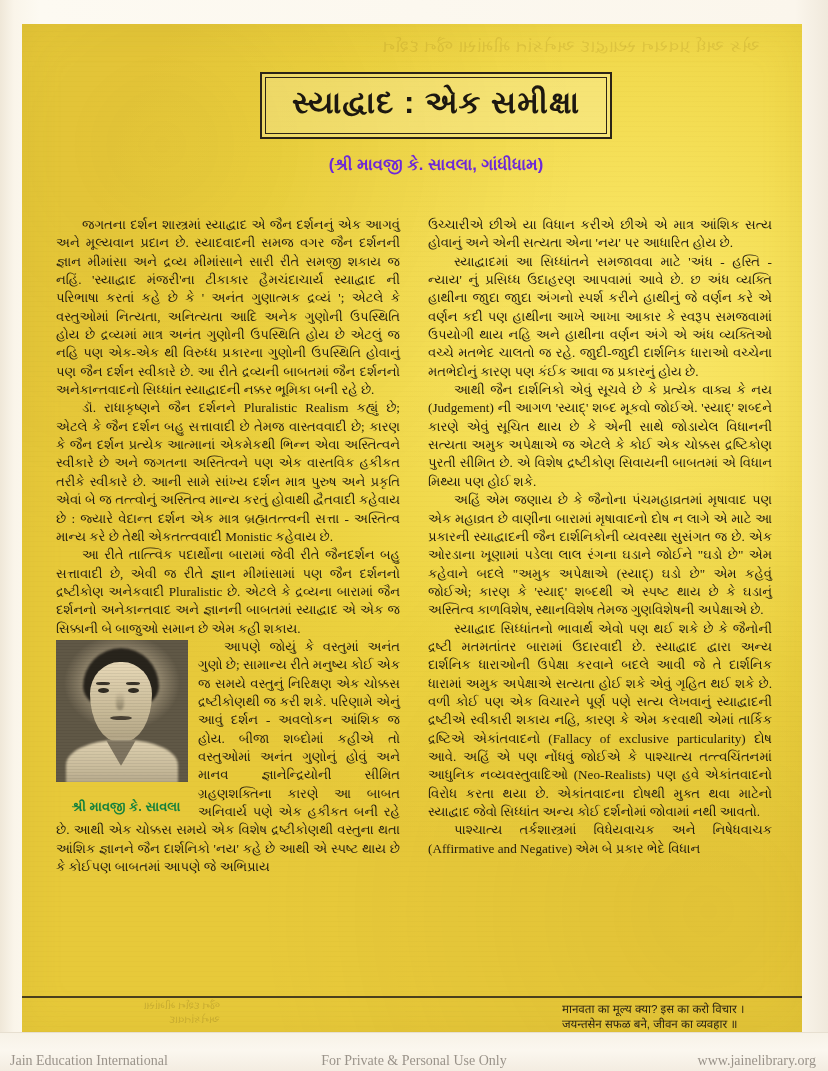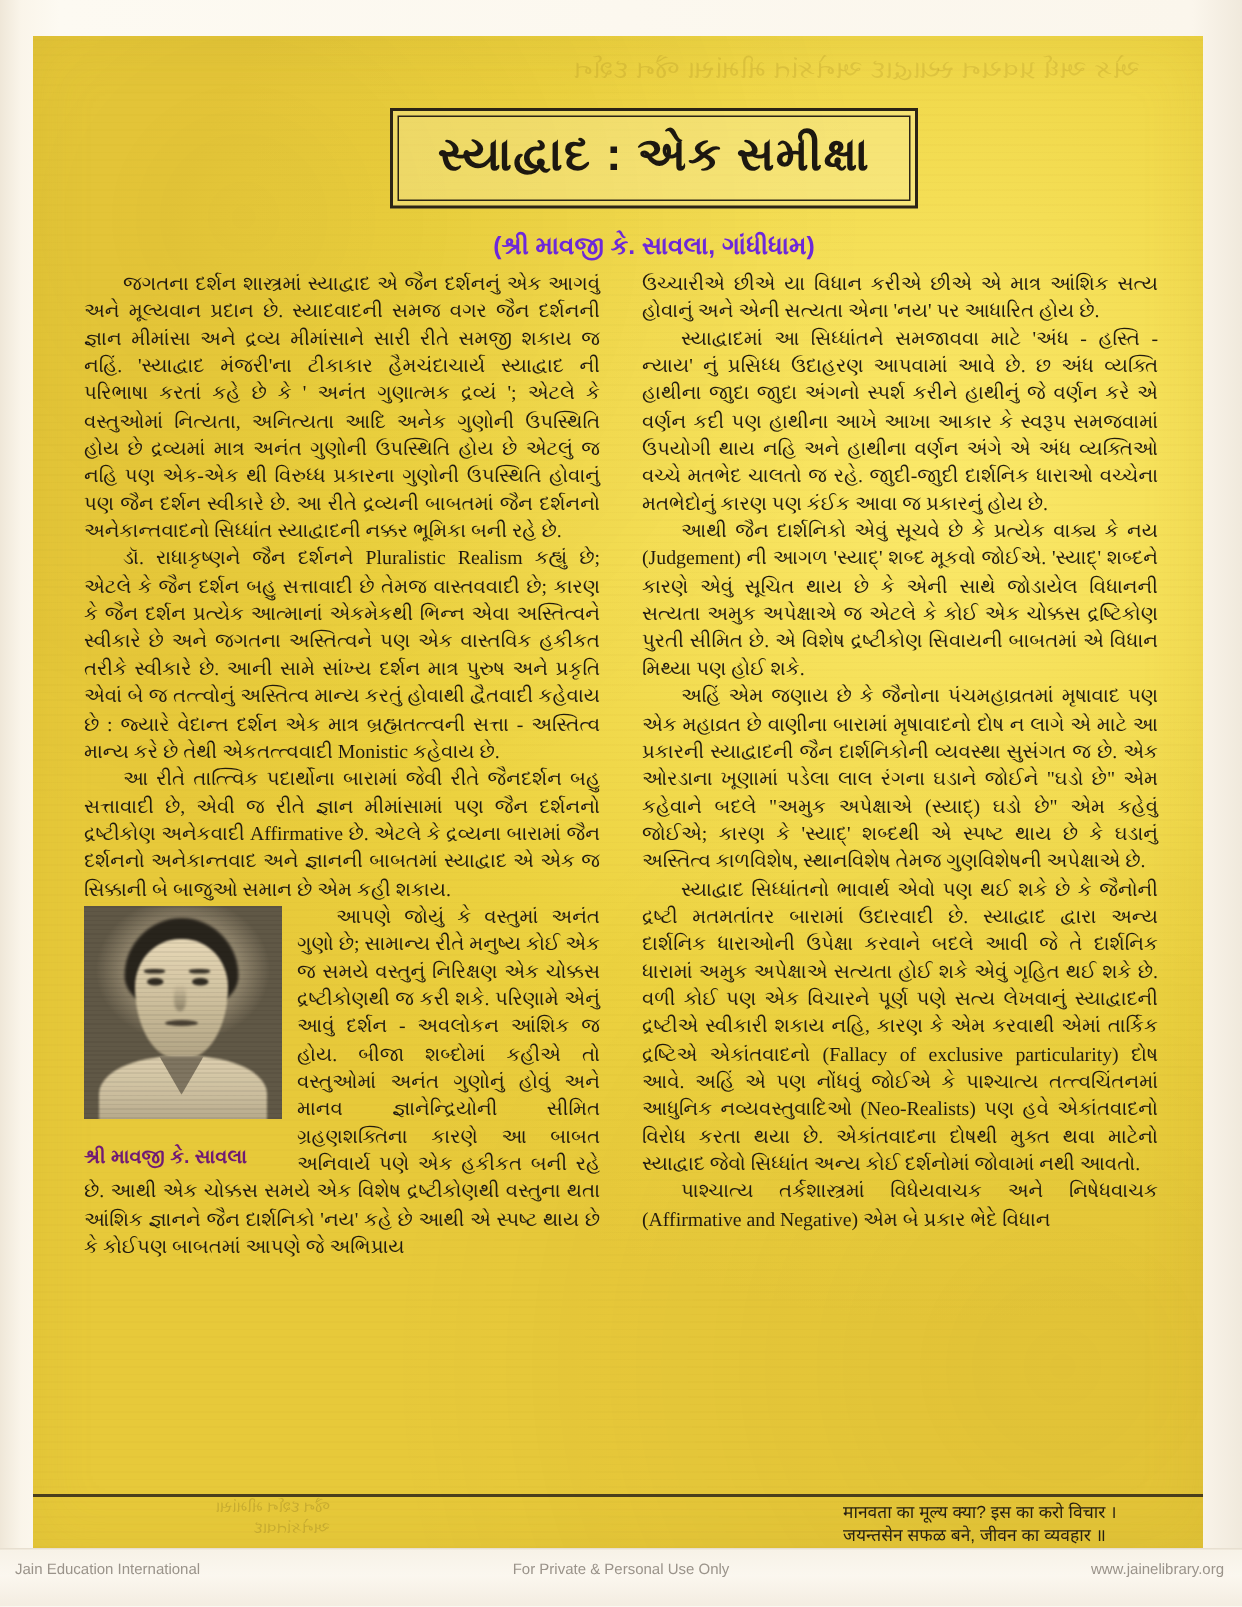--- a/index.html
+++ b/index.html
@@ -111,20 +111,21 @@
     position: relative;
   }
   .col-text {
     font-family: "Liberation Serif", "DejaVu Serif", serif;
     font-size: 13.2px;
     line-height: 18.35px;
     color: #221b0f;
     text-align: justify;
     text-justify: inter-word;
     hyphens: none;
+    margin-top: 36px;
   }
   .col-text p {
     margin: 0;
     text-indent: 26px;
   }
   .col-text p.noindent { text-indent: 0; }
   .subhead { font-weight: bold; text-indent: 0; }
 
   
   #author-photo-wrap {
@@ -198,25 +199,25 @@
   #photo-grain {
     position: absolute; inset: 0;
     background:
       repeating-linear-gradient(0deg, rgba(0,0,0,.06) 0 1px, transparent 1px 3px),
       repeating-linear-gradient(90deg, rgba(255,255,255,.05) 0 1px, transparent 1px 3px);
     mix-blend-mode: multiply;
   }
   #author-caption {
     width: 140px;
     margin-top: 16px;
-    text-align: left;
+    text-align: center;
     font-family: "Liberation Sans", "DejaVu Sans", sans-serif;
     font-size: 13px;
     font-weight: bold;
-    color: #701a75;
+    color: #15803d;
     text-indent: 0;
   }
 
   
   #page-rule {
     position: absolute;
     left: 22px; top: 996px;
     width: 780px; height: 2px;
     background: #2f2717;
     opacity: .85;
@@ -255,23 +256,23 @@
   
   #scan-footer {
     position: absolute;
     left: 0; top: 1032px;
     width: 828px; height: 39px;
     background: linear-gradient(180deg,#f7f2e7 0%, #fbf7ef 45%, #f3ece0 100%);
     border-top: 1px solid #e7dfd0;
   }
   #scan-footer .ft {
     position: absolute;
-    top: 8px;
-    font-family: Liberation Sans, sans-serif;
-    font-size: 10px;
+    top: 20px;
+    font-family: Liberation Serif, serif;
+    font-size: 14px;
     color: #9a938a;
     white-space: nowrap;
   }
   #ft-left  { left: 10px; }
   #ft-mid   { left: 50%; transform: translateX(-50%); text-align: center; }
   #ft-right { right: 12px; }
 </style>
 </head>
 <body>
 
@@ -294,21 +295,21 @@
     <div id="byline">(શ્રી માવજી કે. સાવલા, ગાંધીધામ)</div>
   </div>
 
   <div id="columns">
 
     <div class="column">
       <div class="col-text">
 
         <p>જગતના દર્શન શાસ્ત્રમાં સ્યાદ્વાદ એ જૈન દર્શનનું એક આગવું અને મૂલ્યવાન પ્રદાન છે. સ્યાદવાદની સમજ વગર જૈન દર્શનની જ્ઞાન મીમાંસા અને દ્રવ્ય મીમાંસાને સારી રીતે સમજી શકાય જ નહિં. 'સ્યાદ્વાદ મંજરી'ના ટીકાકાર હૈમચંદાચાર્ય સ્યાદ્વાદ ની પરિભાષા કરતાં કહે છે કે ' અનંત ગુણાત્મક દ્રવ્યં '; એટલે કે વસ્તુઓમાં નિત્યતા, અનિત્યતા આદિ અનેક ગુણોની ઉપસ્થિતિ હોય છે દ્રવ્યમાં માત્ર અનંત ગુણોની ઉપસ્થિતિ હોય છે એટલું જ નહિ પણ એક-એક થી વિરુધ્ધ પ્રકારના ગુણોની ઉપસ્થિતિ હોવાનું પણ જૈન દર્શન સ્વીકારે છે. આ રીતે દ્રવ્યની બાબતમાં જૈન દર્શનનો અનેકાન્તવાદનો સિધ્ધાંત સ્યાદ્વાદની નક્કર ભૂમિકા બની રહે છે.</p>
         <p>ડૉ. રાધાકૃષ્ણને જૈન દર્શનને Pluralistic Realism કહ્યું છે; એટલે કે જૈન દર્શન બહુ સત્તાવાદી છે તેમજ વાસ્તવવાદી છે; કારણ કે જૈન દર્શન પ્રત્યેક આત્માનાં એકમેકથી ભિન્ન એવા અસ્તિત્વને સ્વીકારે છે અને જગતના અસ્તિત્વને પણ એક વાસ્તવિક હકીકત તરીકે સ્વીકારે છે. આની સામે સાંખ્ય દર્શન માત્ર પુરુષ અને પ્રકૃતિ એવાં બે જ તત્ત્વોનું અસ્તિત્વ માન્ય કરતું હોવાથી દ્વૈતવાદી કહેવાય છે : જ્યારે વેદાન્ત દર્શન એક માત્ર બ્રહ્મતત્ત્વની સત્તા - અસ્તિત્વ માન્ય કરે છે તેથી એકતત્ત્વવાદી Monistic કહેવાય છે.</p>
-        <p>આ રીતે તાત્ત્વિક પદાર્થોના બારામાં જેવી રીતે જૈનદર્શન બહુ સત્તાવાદી છે, એવી જ રીતે જ્ઞાન મીમાંસામાં પણ જૈન દર્શનનો દ્રષ્ટીકોણ અનેકવાદી Affirmative છે. એટલે કે દ્રવ્યના બારામાં જૈન દર્શનનો અનેકાન્તવાદ અને જ્ઞાનની બાબતમાં સ્યાદ્વાદ એ એક જ સિક્કાની બે બાજુઓ સમાન છે એમ કહી શકાય.</p>
+        <p>આ રીતે તાત્ત્વિક પદાર્થોના બારામાં જેવી રીતે જૈનદર્શન બહુ સત્તાવાદી છે, એવી જ રીતે જ્ઞાન મીમાંસામાં પણ જૈન દર્શનનો દ્રષ્ટીકોણ અનેકવાદી Pluralistic છે. એટલે કે દ્રવ્યના બારામાં જૈન દર્શનનો અનેકાન્તવાદ અને જ્ઞાનની બાબતમાં સ્યાદ્વાદ એ એક જ સિક્કાની બે બાજુઓ સમાન છે એમ કહી શકાય.</p>
 
         <div id="author-photo-wrap">
           <div id="author-photo">
             <div id="photo-hair"></div>
             <div id="photo-face"></div>
             <div id="photo-brow-l"></div>
             <div id="photo-brow-r"></div>
             <div id="photo-eye-l"></div>
             <div id="photo-eye-r"></div>
             <div id="photo-nose"></div>

